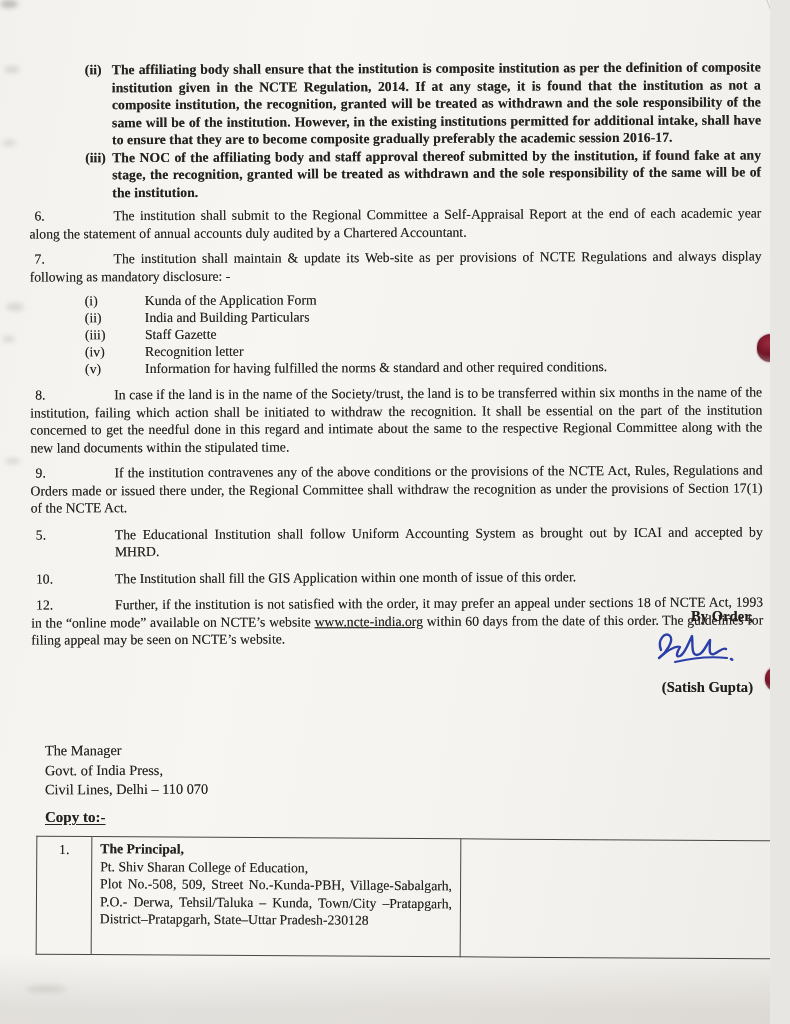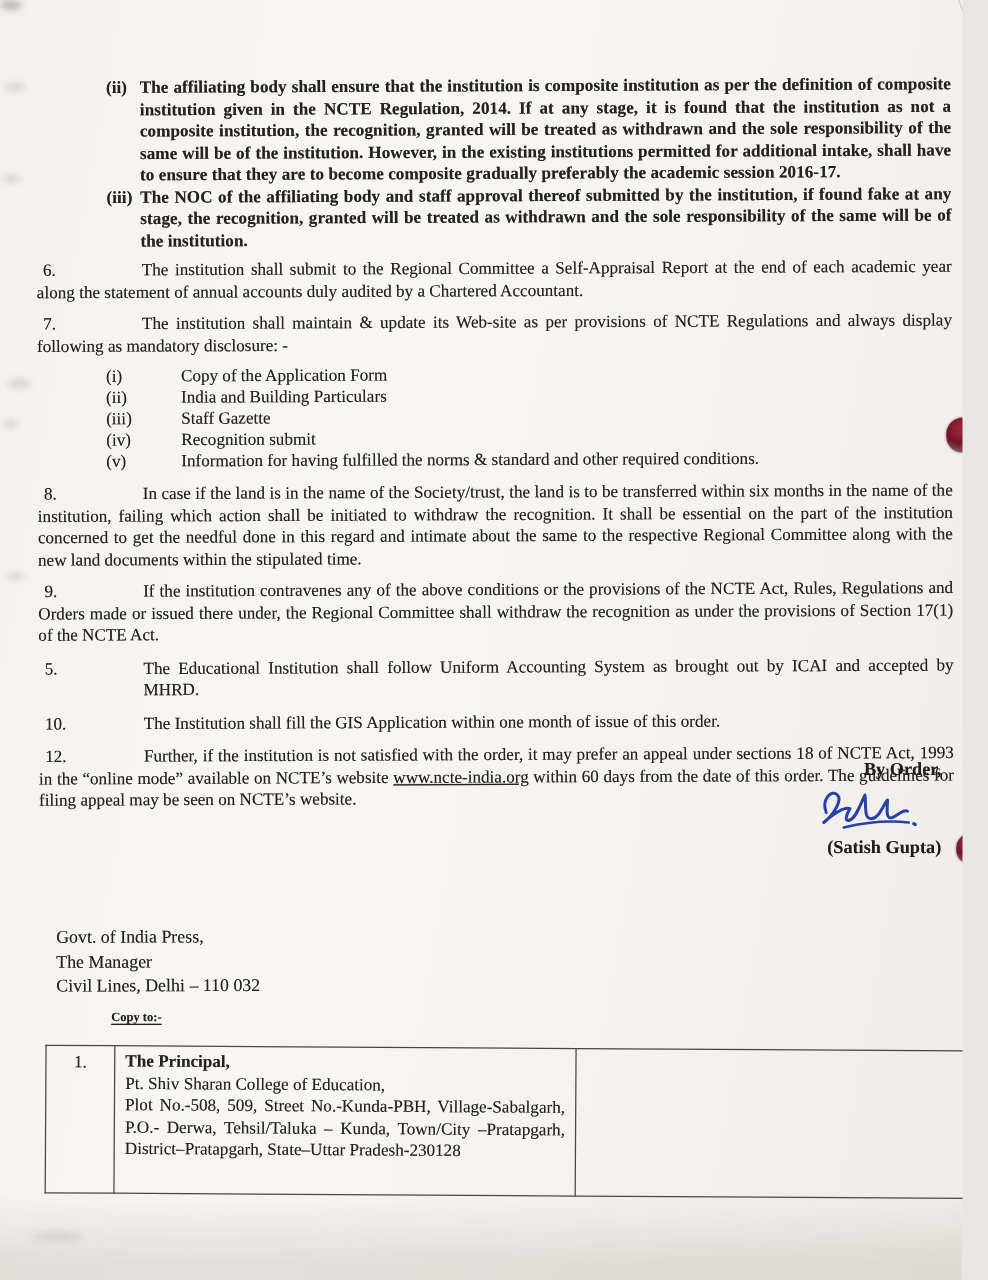--- a/index.html
+++ b/index.html
@@ -40,33 +40,33 @@
   .weblink { text-decoration: underline; }
 
   
   .sig-block {
     position: absolute; top: 608px; right: 17px; width: 260px;
     text-align: right; font-size: 14.6px; line-height: 16px; font-weight: bold;
     color: #201d1a; text-shadow: 0 0 0.5px rgba(45,42,38,0.5);
   }
   .by-order { margin-bottom: 2px; }
   .sig-scribble { display: inline-block; margin: 2px 14px -6px 0; }
-  .sig-name { margin-top: 4px; }
+  .sig-name { margin-top: 14px; }
   .sig-title { margin-top: 1px; }
 
   
   .recipient {
     position: absolute; left: 45px; top: 741px;
     font-size: 14.3px; line-height: 19.6px; text-align: left;
     transform: rotate(-0.2deg); text-shadow: 0 0 0.5px rgba(45,42,38,0.5);
   }
   .copy-to {
     position: absolute; left: 45px; top: 809px;
-    font-size: 10px; font-weight: bold; text-decoration: underline;
-    text-underline-offset: 2px; text-shadow: 0 0 0.5px rgba(45,42,38,0.5); margin-left: 44px;
+    font-size: 15px; font-weight: bold; text-decoration: underline;
+    text-underline-offset: 2px; text-shadow: 0 0 0.5px rgba(45,42,38,0.5);
   }
 
   
   .copy-table {
     position: absolute; left: 36px; top: 838px; width: 739px; height: 119px;
     border-collapse: collapse; transform: rotate(0.35deg);
     font-size: 13.7px; line-height: 17.6px; color: #24211e;
     text-shadow: 0 0 0.5px rgba(45,42,38,0.5);
   }
   .copy-table td { border: 1.4px solid #4a453e; vertical-align: top; padding: 3px 8px; }
@@ -119,33 +119,33 @@
     </div>
 
     <div class="numbered-clause m8">
       <span class="num">7.</span>
       <span class="ctext">The institution shall maintain &amp; update its Web-site as per provisions of NCTE Regulations and always display following as mandatory disclosure: -</span>
     </div>
 
     <div class="disclosure-list">
       <div class="disclosure-item">
         <span class="marker">(i)</span>
-        <span>Copy of the Application Form</span>
+        <span>Kunda of the Application Form</span>
       </div>
       <div class="disclosure-item">
         <span class="marker">(ii)</span>
         <span>India and Building Particulars</span>
       </div>
       <div class="disclosure-item">
         <span class="marker">(iii)</span>
         <span>Staff Gazette</span>
       </div>
       <div class="disclosure-item">
         <span class="marker">(iv)</span>
-        <span>Recognition submit</span>
+        <span>Recognition letter</span>
       </div>
       <div class="disclosure-item">
         <span class="marker">(v)</span>
         <span>Information for having fulfilled the norms &amp; standard and other required conditions.</span>
       </div>
     </div>
 
     <div class="numbered-clause m9">
       <span class="num">8.</span>
       <span class="ctext">In case if the land is in the name of the Society/trust, the land is to be transferred within six months in the name of the institution, failing which action shall be initiated to withdraw the recognition.  It shall be essential on the part of the institution concerned to get the needful done in this regard and intimate about the same to the respective Regional Committee along with the new land documents within the stipulated time.</span>
@@ -178,23 +178,23 @@
       <g fill="none" stroke="#2b3fa8" stroke-width="2.4" stroke-linecap="round" stroke-linejoin="round">
         <path d="M14,22 C10,12 18,3 23,8 C27,12 20,24 12,30 C20,23 28,17 33,19 C30,24 28,30 33,28 C38,26 41,16 45,8 C46,17 44,27 50,27 C56,27 59,17 63,12 C63,19 61,28 67,26 C72,24 76,19 79,21"></path>
         <path d="M28,34 C45,30 62,28 80,30" stroke-width="2.1"></path>
         <path d="M84,31 l1.2,0.6" stroke-width="2.6"></path>
       </g>
     </svg>
     <div class="sig-name">(Satish Gupta)</div>
   </div>
 
   <div class="recipient">
+    <div>The Manager</div>
     <div>Govt. of India Press,</div>
-    <div>The Manager</div>
-    <div>Civil Lines, Delhi – 110 032</div>
+    <div>Civil Lines, Delhi – 110 070</div>
   </div>
 
   <div class="copy-to">Copy to:-</div>
 
   <table class="copy-table">
     <tbody>
       <tr>
         <td class="col-sno">1.</td>
         <td class="col-addr">
           <div class="addr-name">The Principal,</div>

